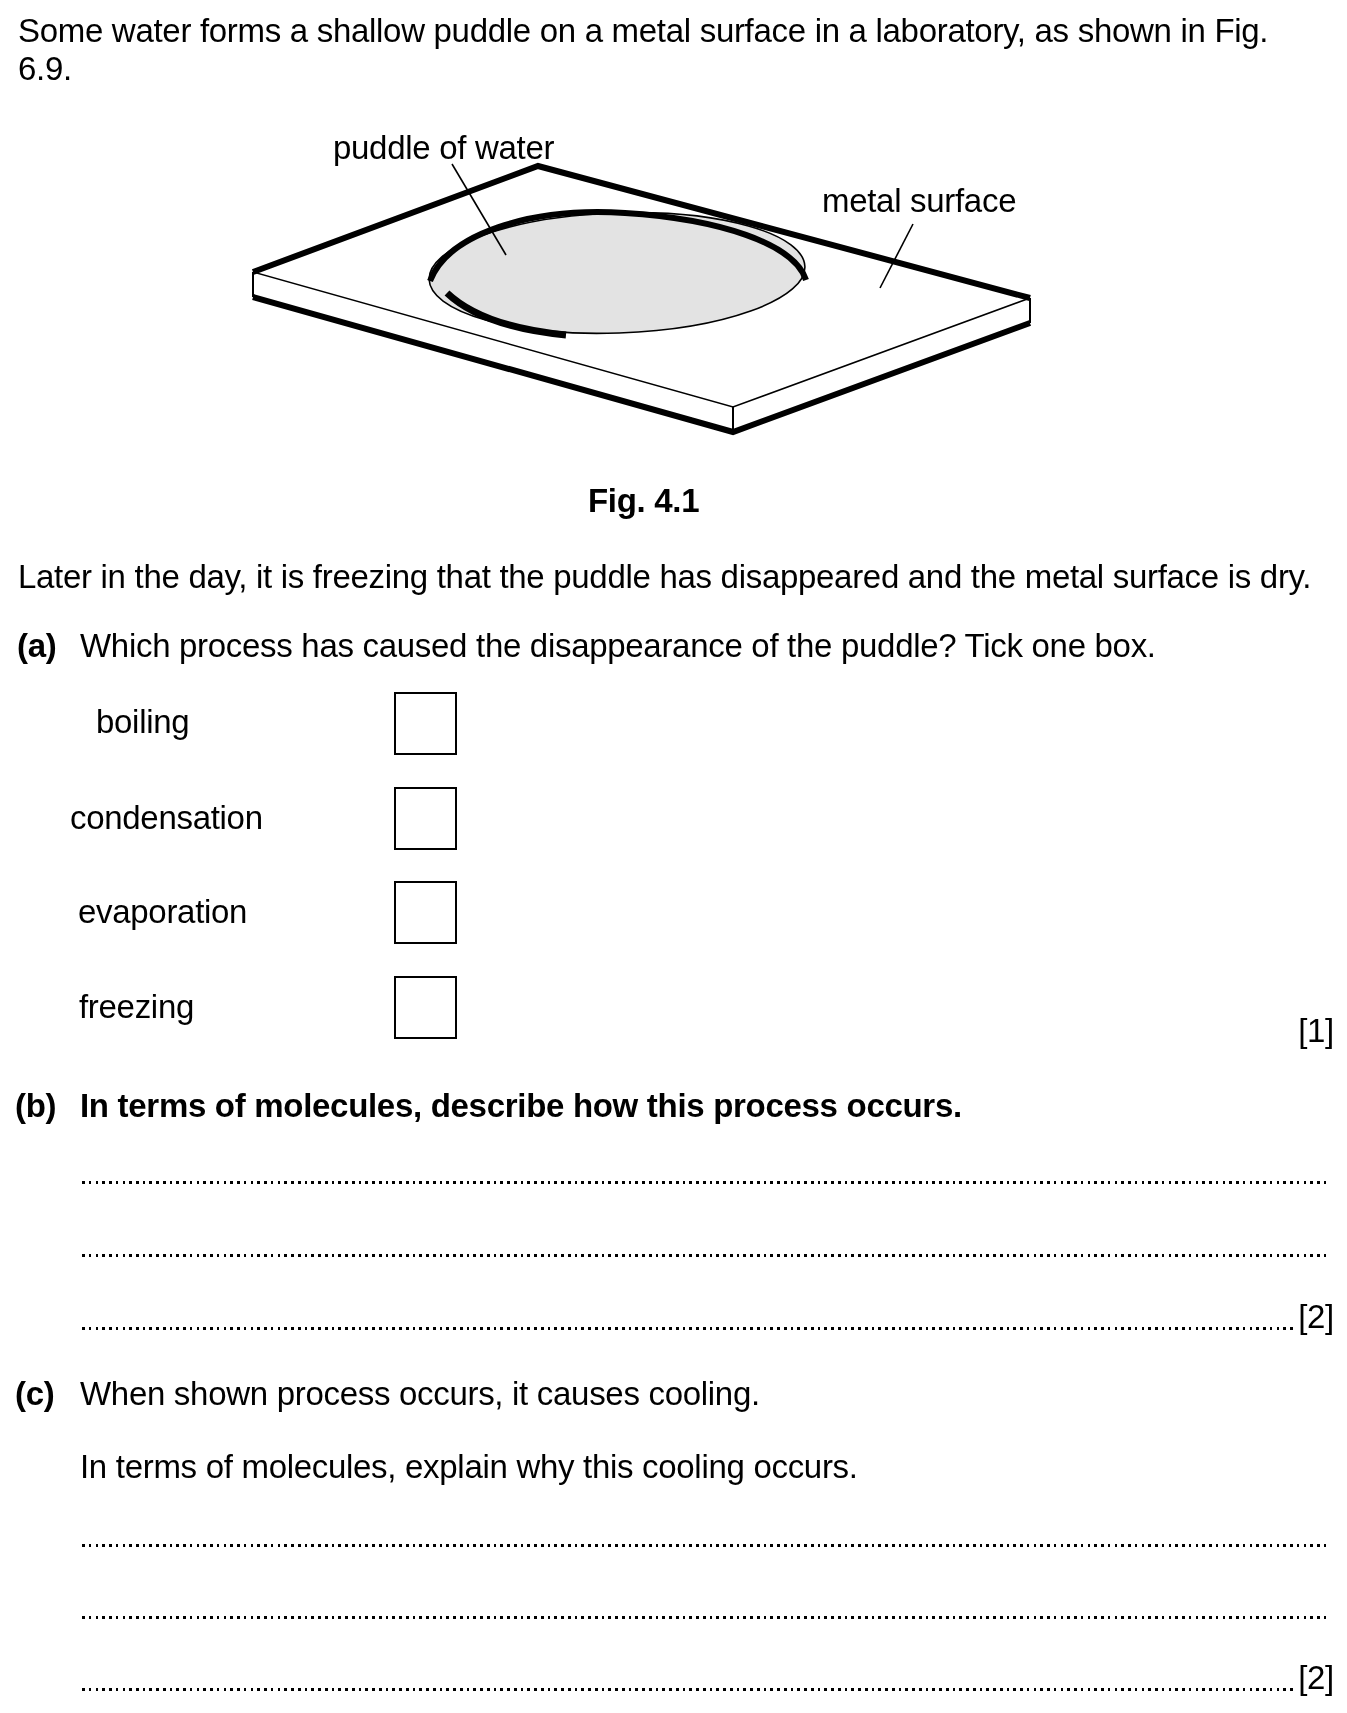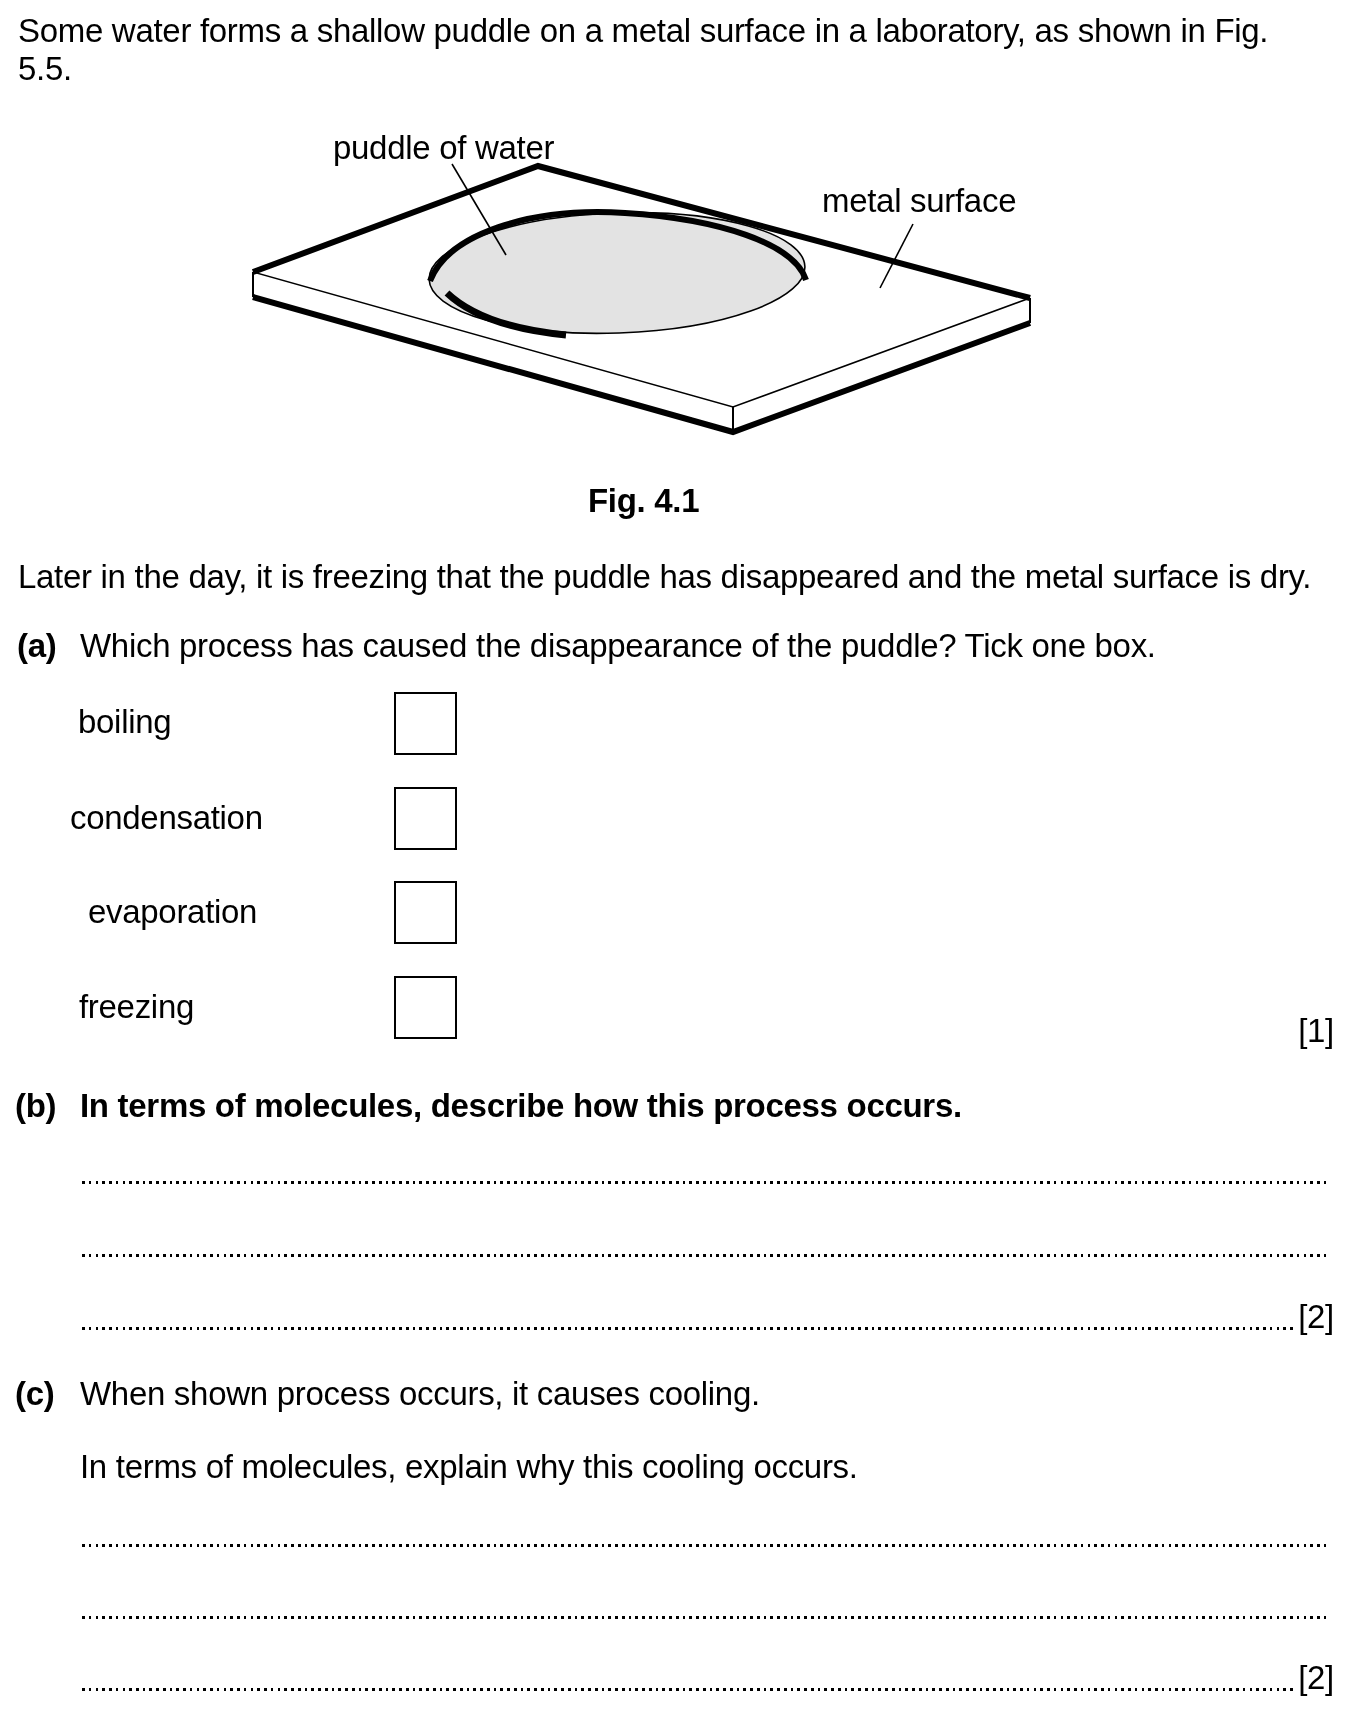--- a/index.html
+++ b/index.html
@@ -31,21 +31,21 @@
     background: repeating-linear-gradient(to right, #000 0 2.5px, transparent 2.5px 6.75px);
   }
   .marks { position: absolute; }
   svg .ink { stroke: #000; fill: none; }
 </style>
 </head>
 <body>
 
 <div id="page">
 
-  <div class="abs" style="left:18px; top:12px; width:1300px;">Some water forms a shallow puddle on a metal surface in a laboratory, as shown in Fig. 5.5.</div>
+  <div class="abs" style="left:18px; top:12px; width:1300px;">Some water forms a shallow puddle on a metal surface in a laboratory, as shown in Fig. 6.9.</div>
 
   <svg class="abs" style="left:180px; top:120px;" width="900" height="330" viewBox="180 120 900 330">
 
     <polygon points="253,272 733,407 733,432 253,297" fill="#ffffff"></polygon>
     <polygon points="733,407 1030,298 1030,323 733,432" fill="#ffffff"></polygon>
 
     <polygon points="538,166 1030,298 733,407 253,272" fill="#ffffff"></polygon>
 
     <ellipse cx="617" cy="273" rx="188" ry="60" transform="rotate(-2 617 273)" fill="#e3e3e3" stroke="#000" stroke-width="1.6"></ellipse>
     <path class="ink" d="M 447 293 Q 483 327 566 335" stroke="#ffffff" stroke-width="7" fill="none"></path>
@@ -64,27 +64,27 @@
   <div class="abs" style="left:333px; top:122px;margin-top:7px;">puddle of water</div>
   <div class="abs" style="left:822px; top:182px;">metal surface</div>
 
   <div class="abs bold" style="left:588px; top:482px;">Fig. 4.1</div>
 
   <div class="abs" style="left:18px; top:558px; width:1300px;">Later in the day, it is freezing that the puddle has disappeared and the metal surface is dry.</div>
 
   <div class="abs qnum" style="left:17px; top:627px;">(a)</div>
   <div class="abs" style="left:80px; top:627px; width:1240px;">Which process has caused the disappearance of the puddle? Tick one box.</div>
 
-  <div class="abs" style="left:78px; top:703px;">boiling</div>
+  <div class="abs" style="left:96px; top:703px;">boiling</div>
   <div class="checkbox" style="left:394px; top:692px;"></div>
 
   <div class="abs" style="left:70px; top:799px;">condensation</div>
   <div class="checkbox" style="left:394px; top:787px;"></div>
 
-  <div class="abs" style="left:88px; top:893px;text-align:center;">evaporation</div>
+  <div class="abs" style="left:78px; top:893px;text-align:center;">evaporation</div>
   <div class="checkbox" style="left:394px; top:881px;"></div>
 
   <div class="abs" style="left:79px; top:988px;">freezing</div>
   <div class="checkbox" style="left:394px; top:976px;"></div>
 
   <div class="marks" style="left:1290px; top:1012px; width:44px; text-align:right;">[1]</div>
 
   <div class="abs qnum" style="left:15px; top:1087px;">(b)</div>
   <div class="abs" style="left:80px; top:1087px; width:1240px;font-weight:bold;">In terms of molecules, describe how this process occurs.</div>
 

